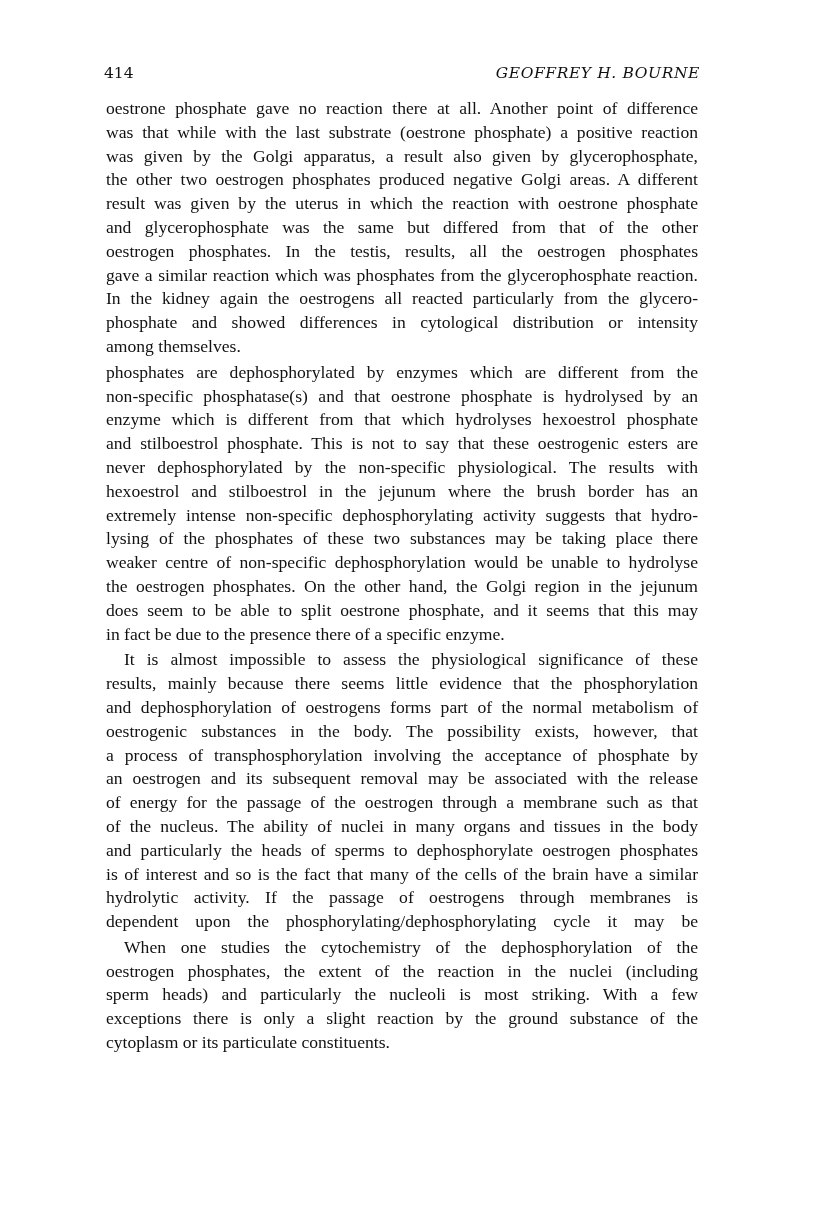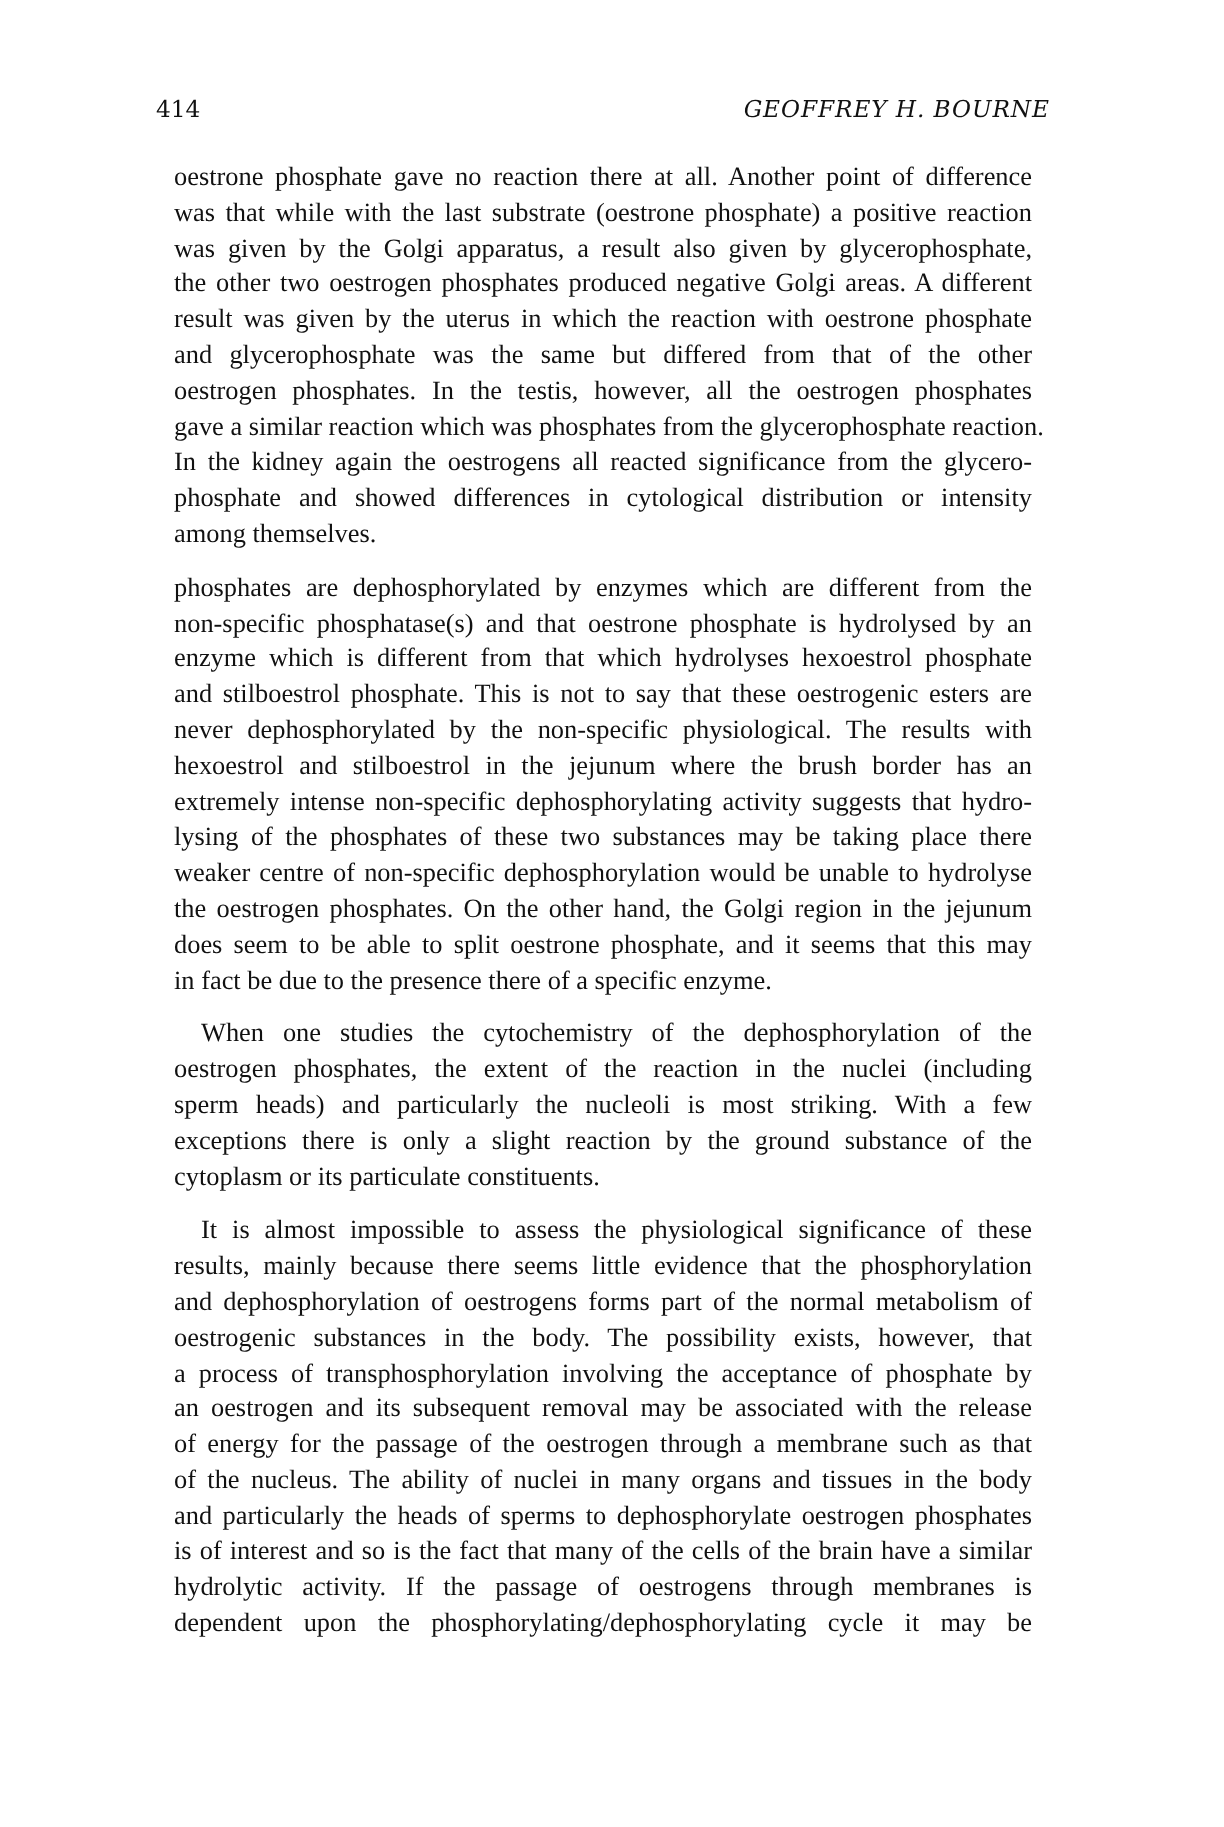--- a/index.html
+++ b/index.html
@@ -2,75 +2,75 @@
 <html><head>
 <meta charset="utf-8">
 <style>
   html, body { margin:0; padding:0; background:#ffffff; }
   body { width:816px; height:1218px; position:relative; overflow:hidden; }
   .page { position:absolute; left:104px; top:64px; width:596px; color:#111; font-family:"DejaVu Serif", "Liberation Serif", serif; }
   .header { position:relative; height:30px; font-size:15.5px; }
   .page-num { position:absolute; left:0; top:0;text-align:right; }
   .running-head { position:absolute; left:0; right:0; top:0; text-align:right; font-style:italic; letter-spacing:0.6px; }
   .body { margin-top:3px; font-family:"Liberation Serif", "DejaVu Serif", serif; font-size:17.6px; line-height:23.8px; text-align:justify; }
-  .body p { margin:12px; text-indent:0; }
+  .body p { margin:2px; text-indent:0; }
   .line { display:block; text-align:justify; text-align-last:justify; white-space:nowrap; overflow:visible; }
   .line.last { text-align-last:left; }
 </style>
 </head>
 <body>
 
 <div class="page">
   <div class="header">
     <span class="page-num">414</span>
     <span class="running-head">GEOFFREY H. BOURNE</span>
   </div>
   <div class="body" id="body">
       <p>
         <span class="line">oestrone phosphate gave no reaction there at all.  Another point of difference</span>
         <span class="line">was that while with the last substrate (oestrone phosphate) a positive reaction</span>
         <span class="line">was given by the Golgi apparatus, a result also given by glycerophosphate,</span>
         <span class="line">the other two oestrogen phosphates produced negative Golgi areas.  A different</span>
         <span class="line">result was given by the uterus in which the reaction with oestrone phosphate</span>
         <span class="line">and glycerophosphate was the same but differed from that of the other</span>
-        <span class="line">oestrogen phosphates.  In the testis, however, all the oestrogen phosphates</span>
+        <span class="line">oestrogen phosphates.  In the testis, results, all the oestrogen phosphates</span>
         <span class="line">gave a similar reaction which was phosphates from the glycerophosphate reaction.</span>
-        <span class="line">In the kidney again the oestrogens all reacted significance from the glycero-</span>
+        <span class="line">In the kidney again the oestrogens all reacted particularly from the glycero-</span>
         <span class="line">phosphate and showed differences in cytological distribution or intensity</span>
         <span class="line last">among themselves.</span>
       </p>
       <p>
         <span class="line">phosphates are dephosphorylated by enzymes which are different from the</span>
         <span class="line">non-specific phosphatase(s) and that oestrone phosphate is hydrolysed by an</span>
         <span class="line">enzyme which is different from that which hydrolyses hexoestrol phosphate</span>
         <span class="line">and stilboestrol phosphate. This is not to say that these oestrogenic esters are</span>
         <span class="line">never dephosphorylated by the non-specific physiological. The results with</span>
         <span class="line">hexoestrol and stilboestrol in the jejunum where the brush border has an</span>
         <span class="line">extremely intense non-specific dephosphorylating activity suggests that hydro-</span>
         <span class="line">lysing of the phosphates of these two substances may be taking place there</span>
         <span class="line">weaker centre of non-specific dephosphorylation would be unable to hydrolyse</span>
         <span class="line">the oestrogen phosphates.  On the other hand, the Golgi region in the jejunum</span>
         <span class="line">does seem to be able to split oestrone phosphate, and it seems that this may</span>
         <span class="line last">in fact be due to the presence there of a specific enzyme.</span>
       </p>
       <p>
-        <span class="line" style="padding-left: 18px;">When one studies the cytochemistry of the dephosphorylation of the</span>
-        <span class="line">oestrogen phosphates, the extent of the reaction in the nuclei (including</span>
-        <span class="line">sperm heads) and particularly the nucleoli is most striking. With a few</span>
-        <span class="line">exceptions there is only a slight reaction by the ground substance of the</span>
-        <span class="line last">cytoplasm or its particulate constituents.</span>
-      </p>
-      <p>
         <span class="line" style="padding-left: 18px;">It is almost impossible to assess the physiological significance of these</span>
         <span class="line">results, mainly because there seems little evidence that the phosphorylation</span>
         <span class="line">and dephosphorylation of oestrogens forms part of the normal metabolism of</span>
         <span class="line">oestrogenic substances in the body. The possibility exists, however, that</span>
         <span class="line">a process of transphosphorylation involving the acceptance of phosphate by</span>
         <span class="line">an oestrogen and its subsequent removal may be associated with the release</span>
         <span class="line">of energy for the passage of the oestrogen through a membrane such as that</span>
         <span class="line">of the nucleus. The ability of nuclei in many organs and tissues in the body</span>
         <span class="line">and particularly the heads of sperms to dephosphorylate oestrogen phosphates</span>
         <span class="line">is of interest and so is the fact that many of the cells of the brain have a similar</span>
         <span class="line">hydrolytic activity.  If the passage of oestrogens through membranes is</span>
         <span class="line">dependent upon the phosphorylating/dephosphorylating cycle it may be</span>
       </p>
+      <p>
+        <span class="line" style="padding-left: 18px;">When one studies the cytochemistry of the dephosphorylation of the</span>
+        <span class="line">oestrogen phosphates, the extent of the reaction in the nuclei (including</span>
+        <span class="line">sperm heads) and particularly the nucleoli is most striking. With a few</span>
+        <span class="line">exceptions there is only a slight reaction by the ground substance of the</span>
+        <span class="line last">cytoplasm or its particulate constituents.</span>
+      </p>
     </div>
 </div>
 
 </body></html>

